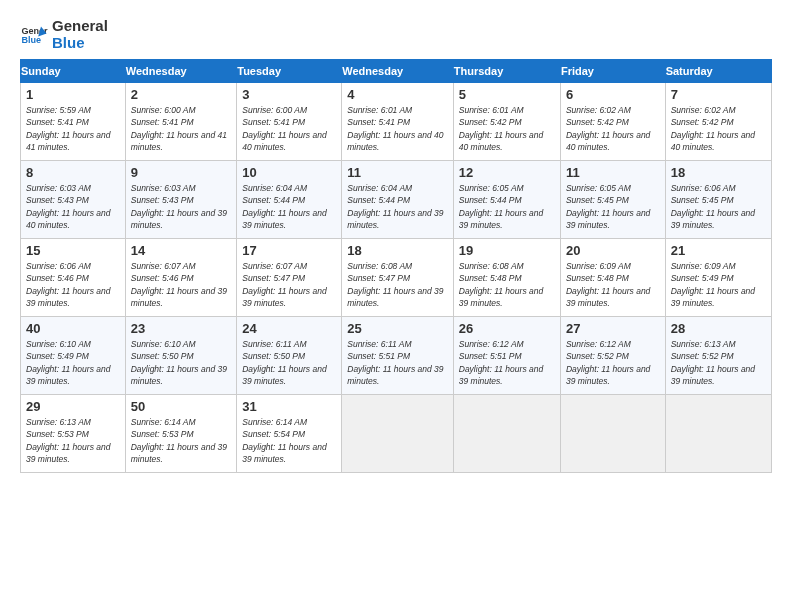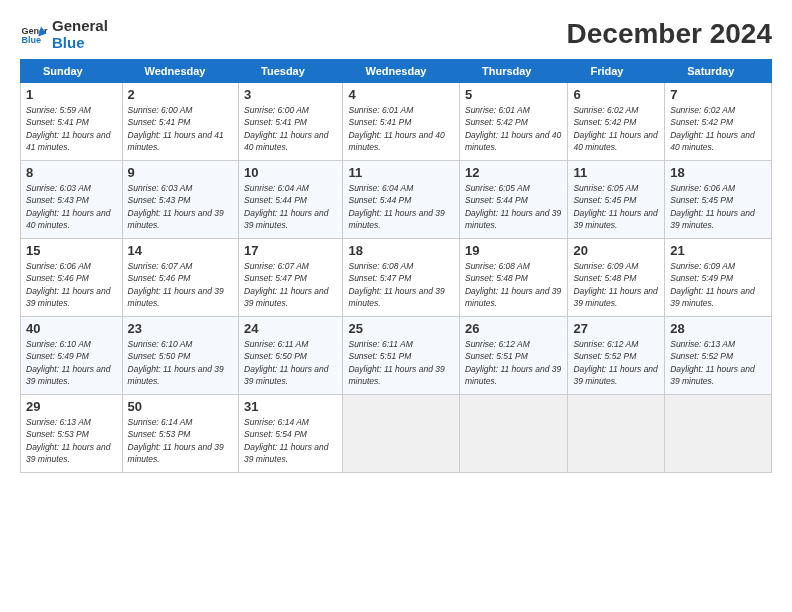--- a/index.html
+++ b/index.html
@@ -55,21 +55,21 @@
     table {
       width: 100%;
       border-collapse: collapse;
       font-size: 9.5px;
     }
     thead tr th {
       background: #1a73c8;
       color: #fff;
       font-weight: bold;
       font-size: 11px;
-      padding: 5px 22px;
+      padding: 5px 0;
       text-align: left;
       border: 1px solid #1a73c8;
     }
     tbody tr td {
       border: 1px solid #ccc;
       vertical-align: top;
       padding: 4px 5px;
       color: #333;
       height: 78px;
     }
@@ -105,21 +105,20 @@
         <text x="2" y="18" font-size="13" font-weight="bold" fill="#333" font-family="Arial">General</text>
         <text x="2" y="32" font-size="13" font-weight="bold" fill="#1a73c8" font-family="Arial">Blue</text>
         <polygon points="30,8 38,18 26,22" fill="#1a73c8"></polygon>
       </svg>
       <div class="logo-text">
         <div>General</div>
         <div><span>Blue</span></div>
       </div>
     </div>
     <div class="title-block">
-      <div class="main-title">December 2024</div>
     </div>
   </div>
 
   <table>
     <thead>
       <tr>
         <th>Sunday</th>
         <th>Wednesday</th>
         <th>Tuesday</th>
         <th>Wednesday</th>

